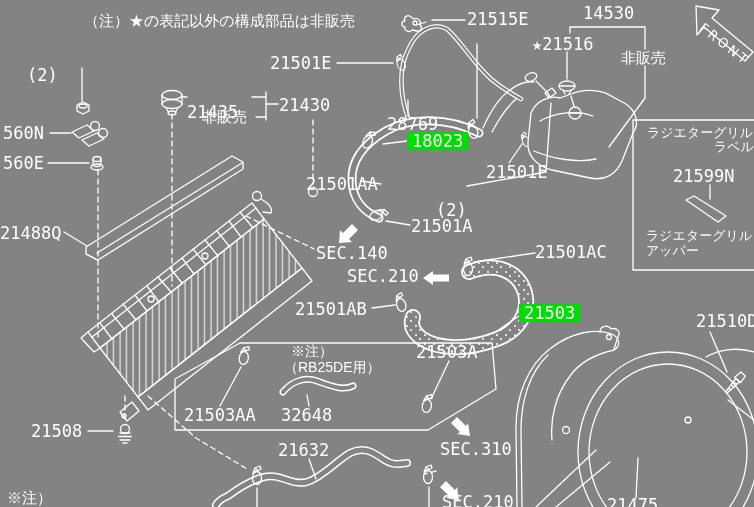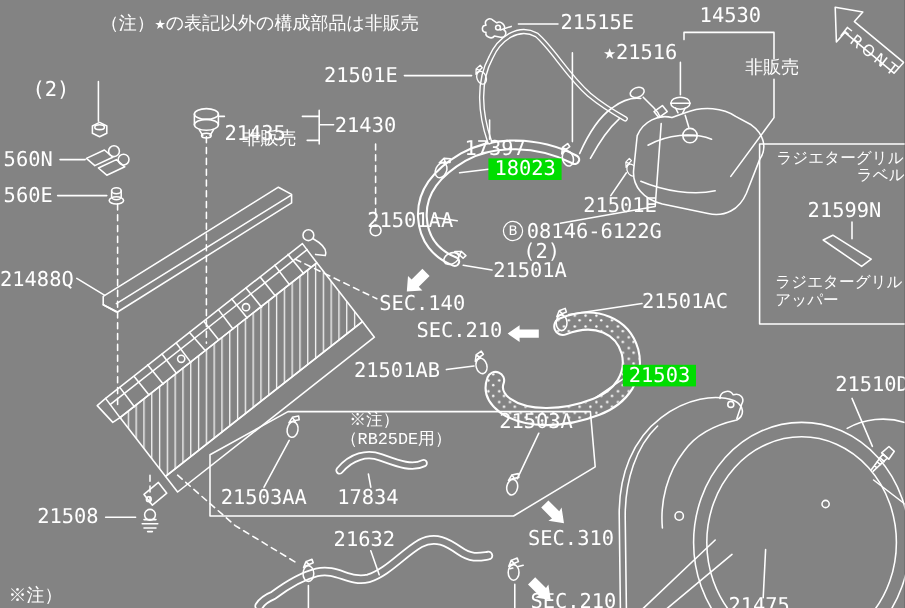--- a/index.html
+++ b/index.html
@@ -4,21 +4,21 @@
 <style>
   html,body{margin:0;padding:0;background:#555;}
   #stage{
     position:relative;width:754px;height:507px;overflow:hidden;
     background:var(--bg,#838383);
     font-family:"DejaVu Sans Mono",monospace;
   }
   #stage svg{position:absolute;left:0;top:0;}
   .lbl{position:absolute;color:#fff;white-space:nowrap;line-height:1.05;z-index:5;}
   .pn{font-family:"DejaVu Sans Mono",monospace;font-size:17px;letter-spacing:0px;}
-  .jp{font-family:Liberation Mono, monospace;font-size:15px;}
+  .jp{font-family:Liberation Sans, sans-serif;font-size:15px;}
   .jp13{font-size:13px;}
   .jp14{font-size:14px;}
   .hl{background:var(--hl,#00dd00);padding:0 5px;line-height:18px;height:18px;}
   .circ{
     display:inline-block;width:15px;height:15px;border:1.6px solid #fff;border-radius:50%;
     font-size:11px;line-height:15px;text-align:center;vertical-align:2px;margin-right:3px;
     font-family:"DejaVu Sans",sans-serif;
   }
   .front{
     position:absolute;left:706px;top:20px;color:#fff;
@@ -207,28 +207,27 @@
 <div class="lbl pn" style="left:3px;top:155px">560E</div>
 <div class="lbl pn" style="left:0px;top:225px">21488Q</div>
 
 <div class="lbl pn" style="left:187px;top:104px">21435</div>
 <div class="lbl jp" style="left:202px;top:109px">非販売</div>
 <div class="lbl pn" style="left:279px;top:97px">21430</div>
 
 <div class="lbl pn" style="left:270px;top:55px">21501E</div>
 <div class="lbl pn" style="left:467px;top:11px">21515E</div>
 <div class="lbl pn" style="left:583px;top:5px">14530</div>
-<div class="lbl pn" style="left:503px;top:36px">★21516</div>
+<div class="lbl pn" style="left:532px;top:36px">★21516</div>
 <div class="lbl jp" style="left:621px;top:50px">非販売</div>
 
-<div class="lbl pn" style="left:387px;top:116px">17397</div>
+<div class="lbl pn" style="left:387px;top:116px">28769</div>
 <div class="lbl pn hl" style="left:407px;top:132px">18023</div>
 <div class="lbl pn" style="left:306px;top:176px">21501AA</div>
 
-<div class="lbl pn" style="left:419px;top:184px"><span class="circ">B</span><span>08146-6122G</span></div>
 <div class="lbl pn" style="left:436px;top:202px">(2)</div>
 
 <div class="lbl pn" style="left:486px;top:164px">21501E</div>
 <div class="lbl pn" style="left:411px;top:218px">21501A</div>
 
 <div class="lbl pn" style="left:316px;top:245px">SEC.140</div>
 <div class="lbl pn" style="left:347px;top:268px">SEC.210</div>
 <div class="lbl pn" style="left:535px;top:244px">21501AC</div>
 <div class="lbl pn" style="left:295px;top:301px">21501AB</div>
 <div class="lbl pn hl" style="left:519px;top:304px">21503</div>
@@ -237,21 +236,21 @@
 <div class="lbl jp jp13" style="left:647px;top:126px">ラジエターグリル</div>
 <div class="lbl jp jp13" style="left:714px;top:140px">ラベル</div>
 <div class="lbl pn" style="left:673px;top:168px">21599N</div>
 <div class="lbl jp jp13" style="left:646px;top:229px">ラジエターグリル</div>
 <div class="lbl jp jp13" style="left:646px;top:244px">アッパー</div>
 
 <div class="lbl jp jp14" style="left:291px;top:344px">※注）</div>
 <div class="lbl jp jp14" style="left:284px;top:360px">（RB25DE用）</div>
 <div class="lbl pn" style="left:416px;top:344px">21503A</div>
 <div class="lbl pn" style="left:184px;top:407px">21503AA</div>
-<div class="lbl pn" style="left:281px;top:407px">17834</div>
+<div class="lbl pn" style="left:281px;top:407px">32648</div>
 
 <div class="lbl pn" style="left:31px;top:423px">21508</div>
 <div class="lbl pn" style="left:278px;top:442px">21632</div>
 <div class="lbl pn" style="left:440px;top:441px">SEC.310</div>
 <div class="lbl pn" style="left:442px;top:494px">SEC.210</div>
 <div class="lbl pn" style="left:607px;top:497px">21475</div>
 <div class="lbl jp" style="left:7px;top:490px">※注）</div>
 
 <div class="front">FRONT</div>
 

